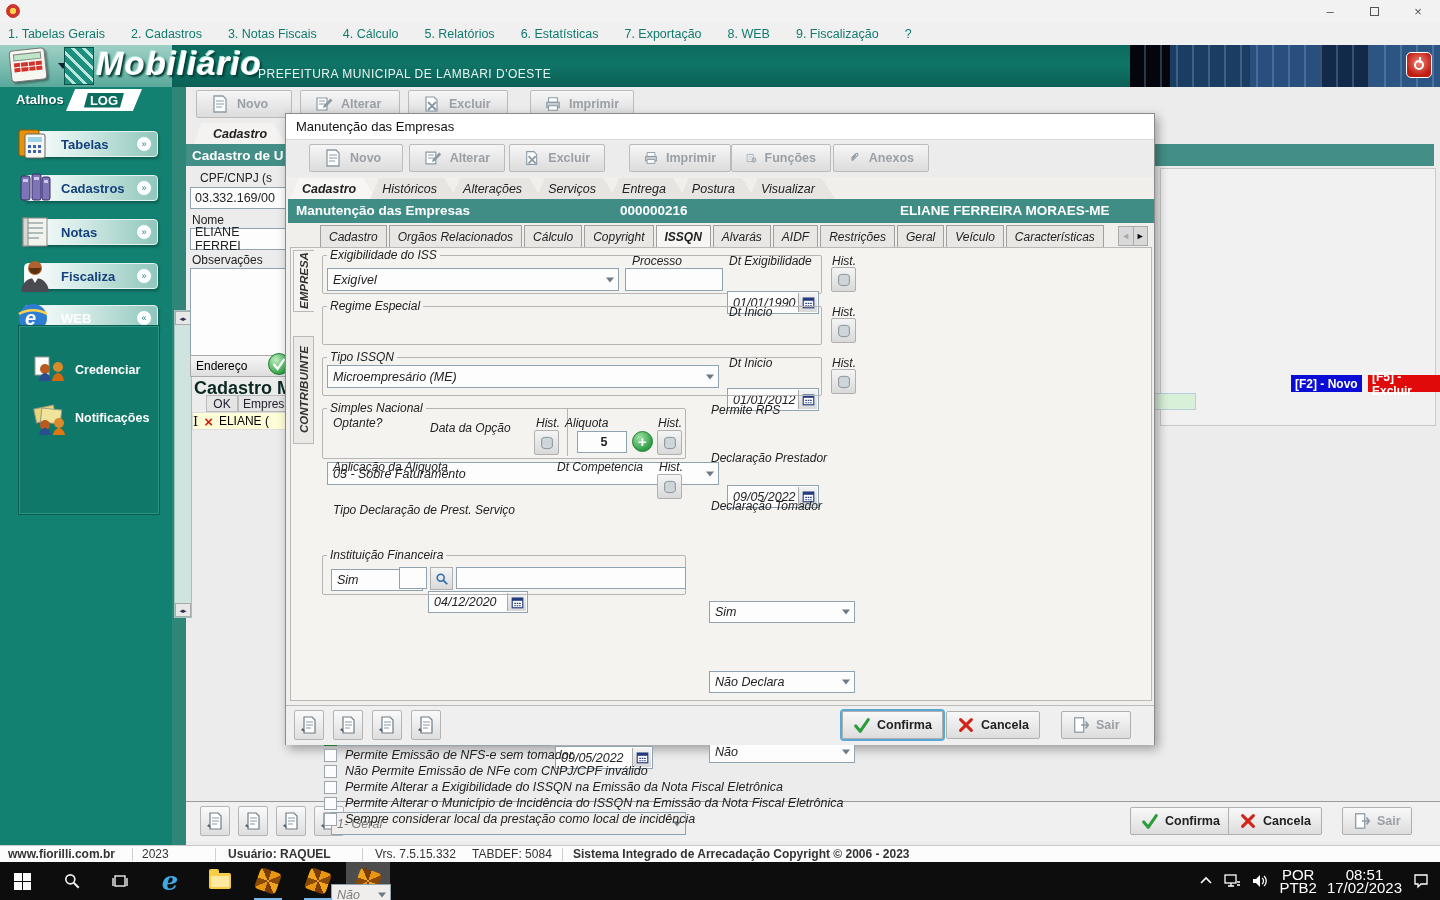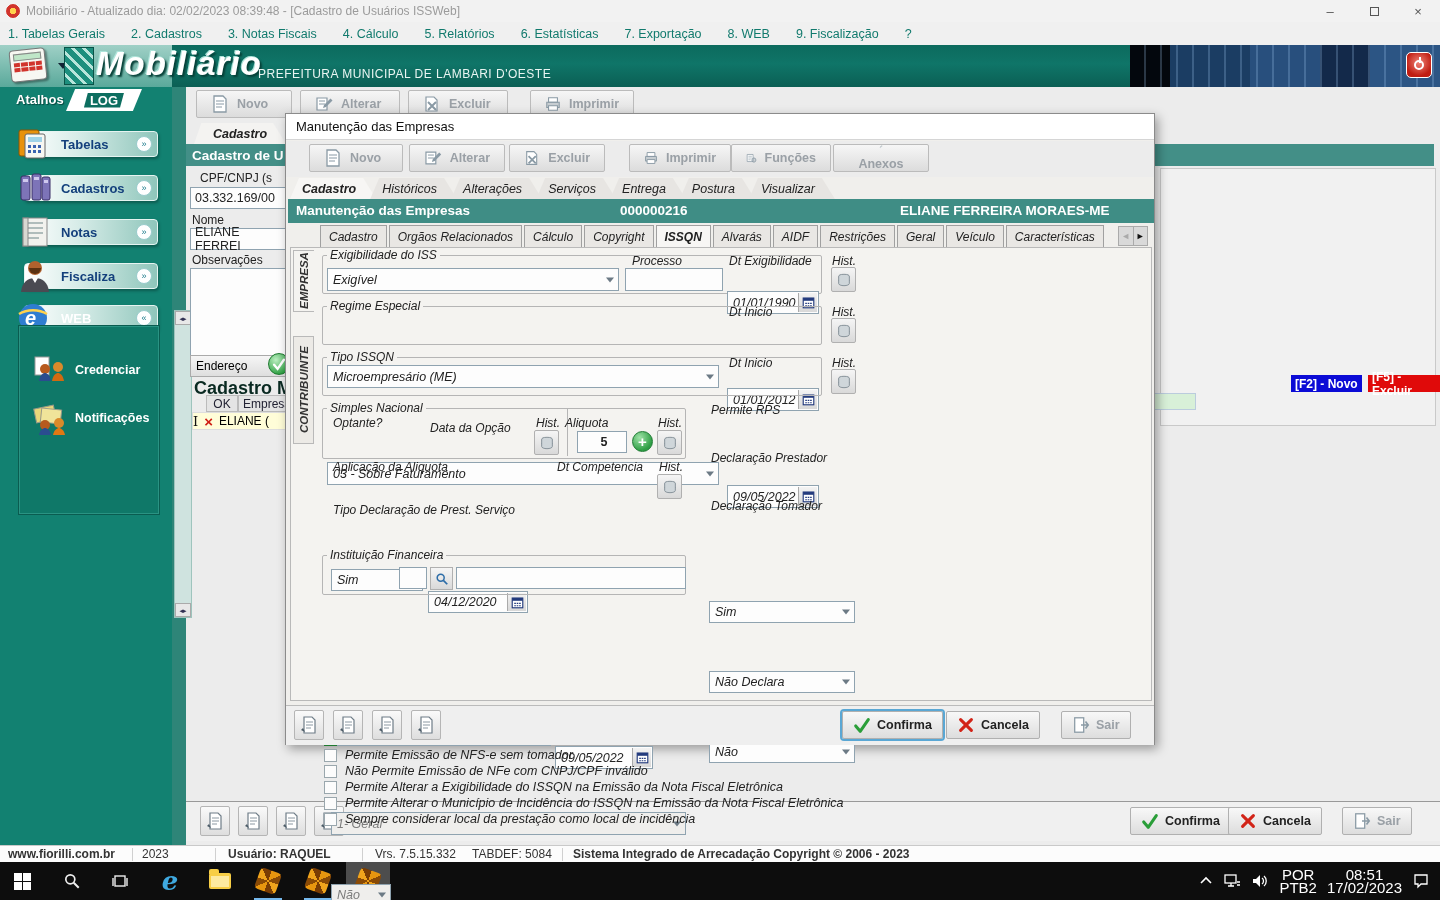--- a/index.html
+++ b/index.html
@@ -243,21 +243,20 @@
     <path d="M5 2h8l3 3v13H5z" fill="#fff" stroke="#6f7d88" stroke-width="1.2"></path>
     <path d="M7 7h7M7 10h7M7 13h5" stroke="#8b98a2" stroke-width="1"></path>
     <path d="M2 15l4 2-2-4z" fill="#4a5a66"></path>
   </symbol>
 </svg>
 
 <div class="screen">
 
   <div class="titlebar">
     <div class="flower"></div>
-    <span class="ttext">Mobiliário - Atualizado dia: 02/02/2023 08:39:48 - [Cadastro de Usuários ISSWeb]</span>
     <div class="wbtns">
       <div class="wbtn">–</div>
       <div class="wbtn">
           <span class="maxbox"></span>
         </div>
       <div class="wbtn">×</div>
     </div>
   </div>
 
   <div class="menubar">
@@ -540,21 +539,21 @@
               <use href="#i-prn" color="#8a9aa5"></use>
             </svg>
           <span>Imprimir</span>
         </div>
         <div class="tbtn" style="left:445px; width:100px;">
           <svg viewBox="0 0 18 18">
               <use href="#i-fn" color="#8a9aa5"></use>
             </svg>
           <span>Funções</span>
         </div>
-        <div class="tbtn" style="left:547px; width:96px;flex-direction:column;">
+        <div class="tbtn" style="left:547px; width:96px;">
           <svg viewBox="0 0 18 18">
               <use href="#i-clip" color="#8a9aa5"></use>
             </svg>
           <span>Anexos</span>
         </div>
       </div>
 
       <div class="tabs1">
         <div class="stab sel">Cadastro</div>
         <div class="stab">Históricos</div>

